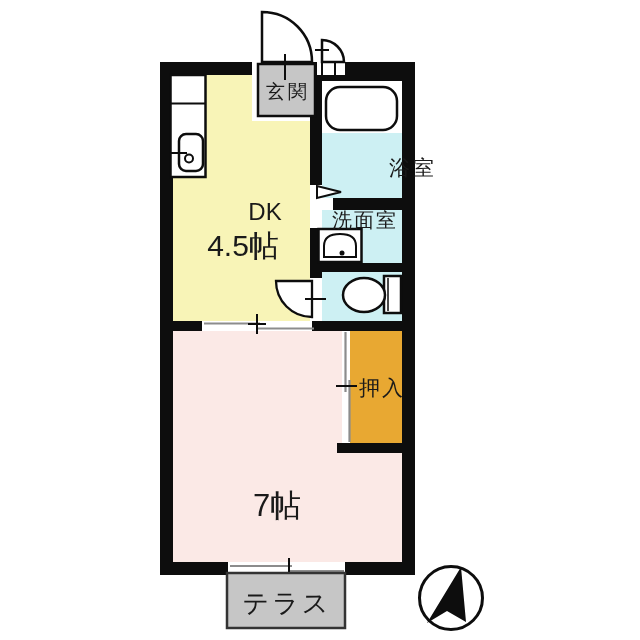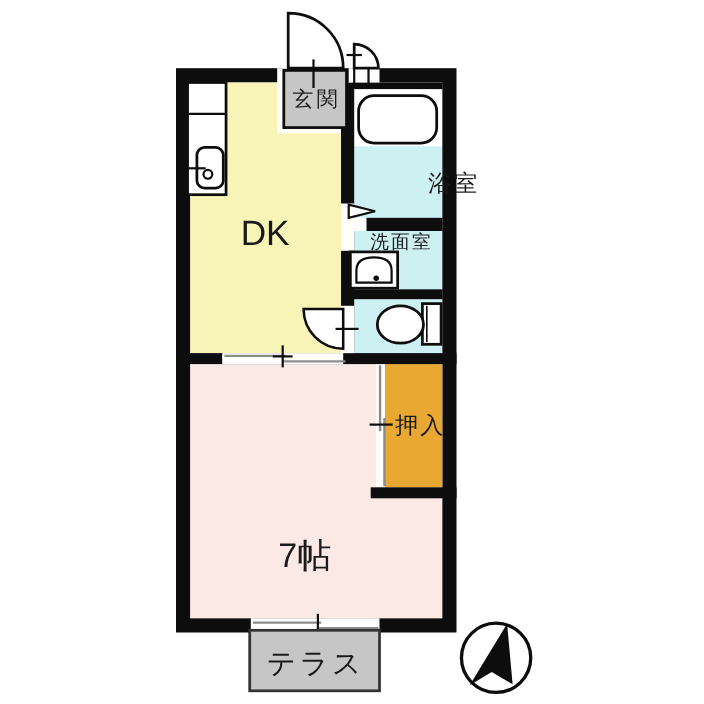--- a/index.html
+++ b/index.html
@@ -16,27 +16,27 @@
   #stage{position:relative;width:640px;height:640px;background:#ffffff;
          font-family:"Liberation Sans","DejaVu Sans",sans-serif;overflow:hidden;}
   #plan-svg{position:absolute;left:0;top:0;}
   .f-wall{fill:var(--c-wall);} .f-white{fill:#ffffff;}
   .f-dk{fill:var(--c-dk);} .f-wet{fill:var(--c-wet);}
   .f-pink{fill:var(--c-western);} .f-orange{fill:var(--c-closet);}
   .f-gray{fill:var(--c-gray);}
   .stroke{stroke:var(--c-wall);fill:#ffffff;}
   .lbl{position:absolute;transform:translate(-50%,-50%);color:var(--c-text);
        white-space:nowrap;line-height:1;z-index:5;}
-  .lbl-dk{font-size:32px;}
+  .lbl-dk{font-size:24px;margin-left:24px;}
   .lbl-dksize{font-size:30px;}
   .lbl-western{font-size:36px;}
   .lbl-westsize{font-size:31px;}
   .lbl-entrance{font-size:19px;letter-spacing:3px;}
   .lbl-bath{font-size:21px;letter-spacing:3px;}
-  .lbl-wash{font-size:17px;letter-spacing:2px;}
+  .lbl-wash{font-size:20px;letter-spacing:2px;}
   .lbl-closet{font-size:21px;letter-spacing:2px;}
   .lbl-terrace{font-size:26px;letter-spacing:3px;}
 </style>
 </head>
 <body>
 
 <div id="stage">
 
   <svg id="plan-svg" width="640" height="640" viewBox="0 0 640 640">
 
@@ -146,19 +146,20 @@
       <rect x="227" y="573" width="118" height="55" class="f-gray" stroke="#333333" stroke-width="2.5"></rect>
     </g>
 
     <g>
       <circle cx="451" cy="598" r="31.5" class="stroke" stroke-width="3"></circle>
       <polygon points="461,567 466,622 447,611 427,623" fill="var(--c-wall)"></polygon>
     </g>
   </svg>
 
   <div class="lbl lbl-dk" style="left:241px;top:212px;">DK</div>
+  <div class="lbl lbl-dksize" style="left:243px;top:246px;">4.5帖</div>
   <div class="lbl lbl-entrance" style="left:288px;top:91px;">玄関</div>
   <div class="lbl lbl-bath" style="left:365px;top:167px;margin-left:48px;">浴室</div>
   <div class="lbl lbl-wash" style="left:365px;top:220px;">洗面室</div>
   <div class="lbl lbl-westsize" style="left:277px;top:470px;margin-top:35px;">7帖</div>
   <div class="lbl lbl-closet" style="left:382px;top:387px;">押入</div>
   <div class="lbl lbl-terrace" style="left:287px;top:603px;">テラス</div>
 </div>
 
 </body></html>

